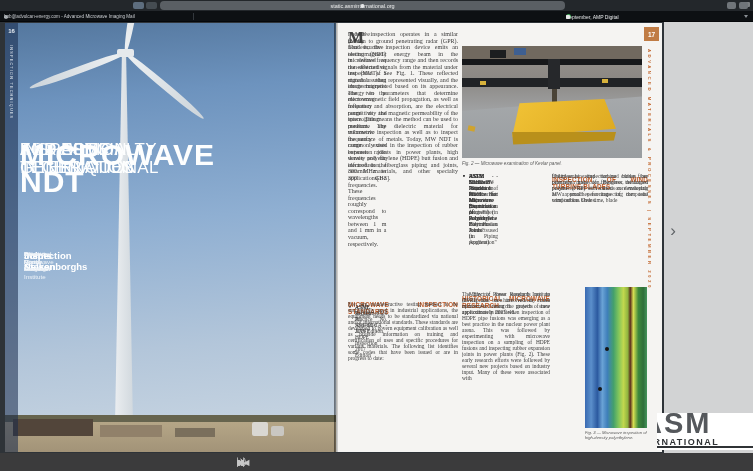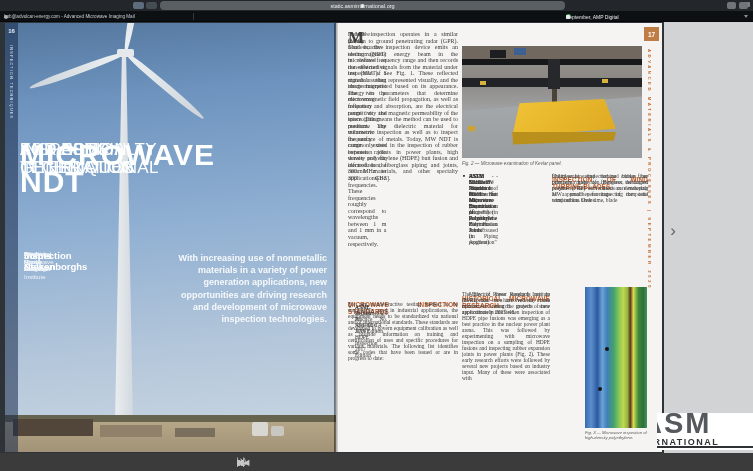--- a/index.html
+++ b/index.html
@@ -216,21 +216,20 @@
     </div>
     <div class="authors">
       <span class="a-name">Inspection Nelson</span>
       <span class="a-sub">Electric Power Research Institute</span>
       <span class="a-sub">Charlotte, North Carolina</span>
       <span class="a-gap"></span>
       <span class="a-name">Joints Stakenborghs</span>
       <span class="a-sub">Advanced Microwave Imaging</span>
       <span class="a-sub">Baton Rouge, Louisiana</span>
     </div>
-    <div class="quote">With increasing use of nonmetallic materials in a variety of power generation applications, new opportunities are driving research and development of microwave inspection technologies.</div>
   </div>
 
   <div class="pageR">
     <div class="col1a txt">
       <p class="p">
           <span class="dropcap">M</span>
           <span>icrowave (MW) nondestructive testing (NDT) is defined as non-destructive inspection of a material using electromagnetic energy in the microwave frequency range as the interrogating medium. The microwave frequency range exists between radio waves and far infrared in the 300 MHz to 300 GHz frequencies. These frequencies roughly correspond to wavelengths between 1 m and 1 mm in a vacuum, respectively.</span>
         </p>
       <p class="p">MW inspection operates in a similar fashion to ground penetrating radar (GPR). That is, the inspection device emits an electromagnetic energy beam in the microwave frequency range and then records the reflected signals from the material under test (MUT). See Fig. 1. These reflected signals are then represented visually, and the image interpreted based on its appearance. The two parameters that determine electromagnetic field propagation, as well as reflection and absorption, are the electrical permittivity and magnetic permeability of the space. This means the method can be used to penetrate any dielectric material for volumetric inspection as well as to inspect the surface of metals. Today, MW NDT is commonly used in the inspection of rubber expansion joints in power plants, high density polyethylene (HDPE) butt fusion and electrofusion, fiberglass piping and joints, ceramic materials, and other specialty applications[1-5].</p>
     </div>

